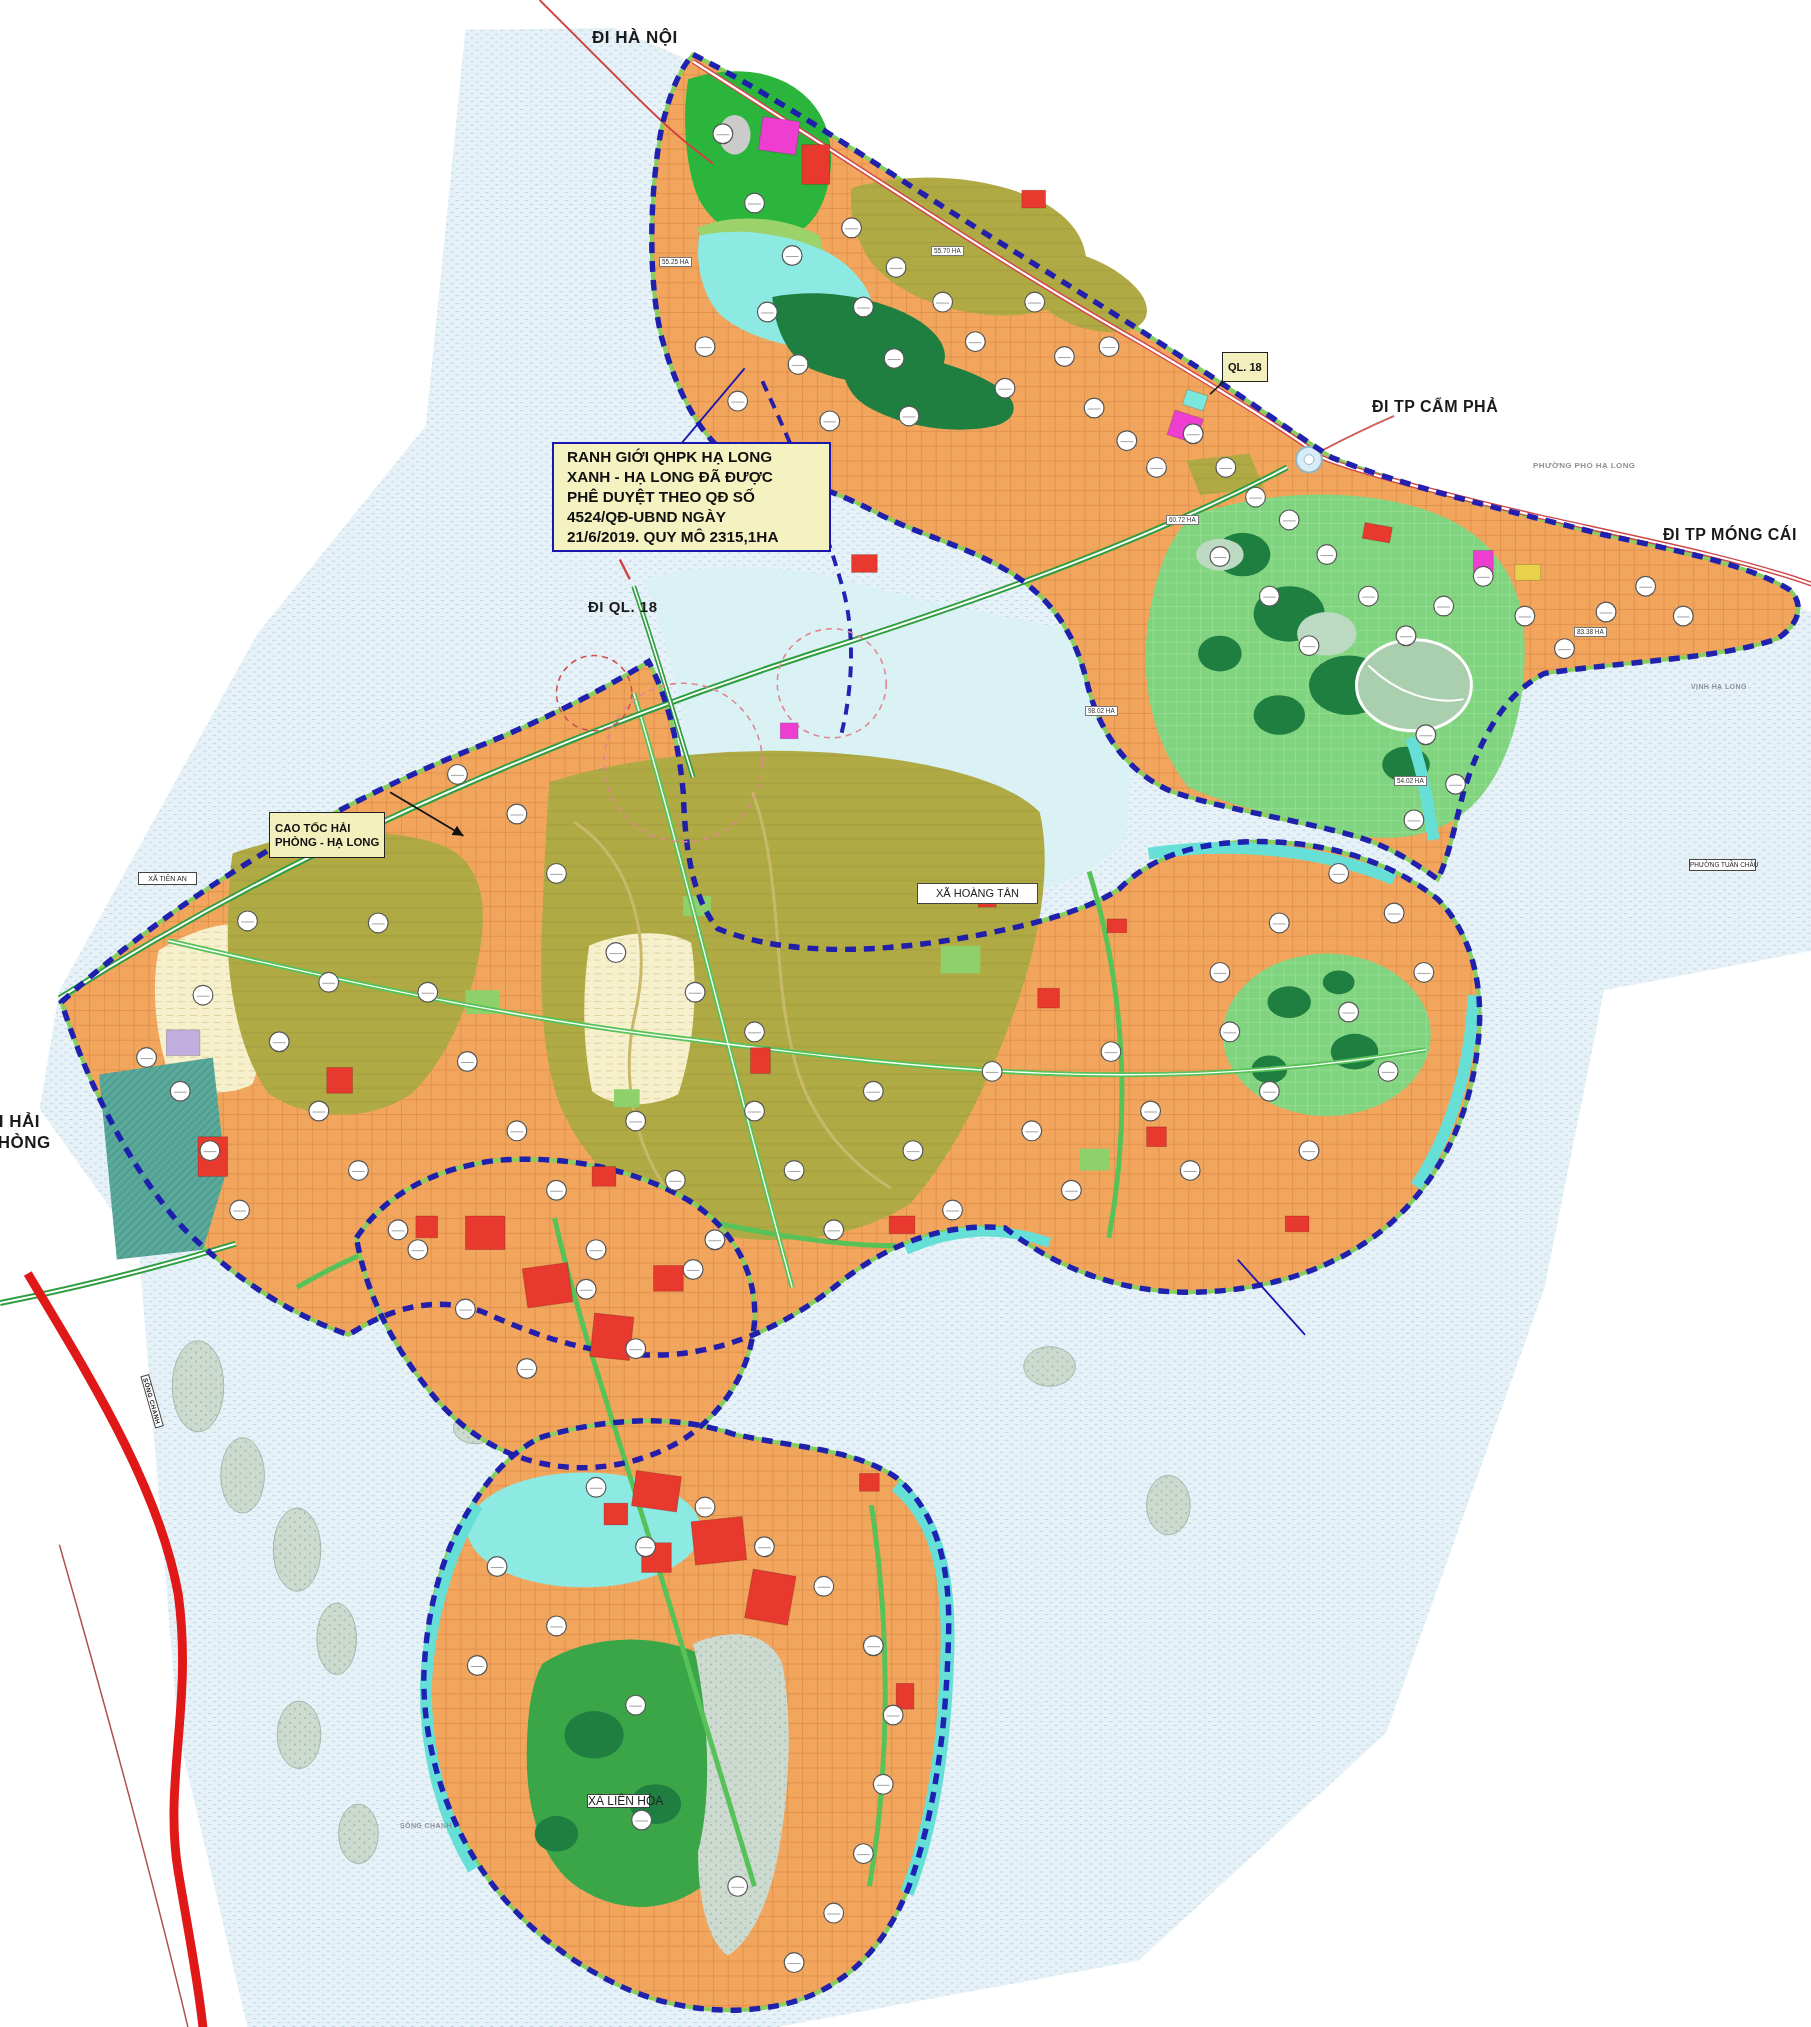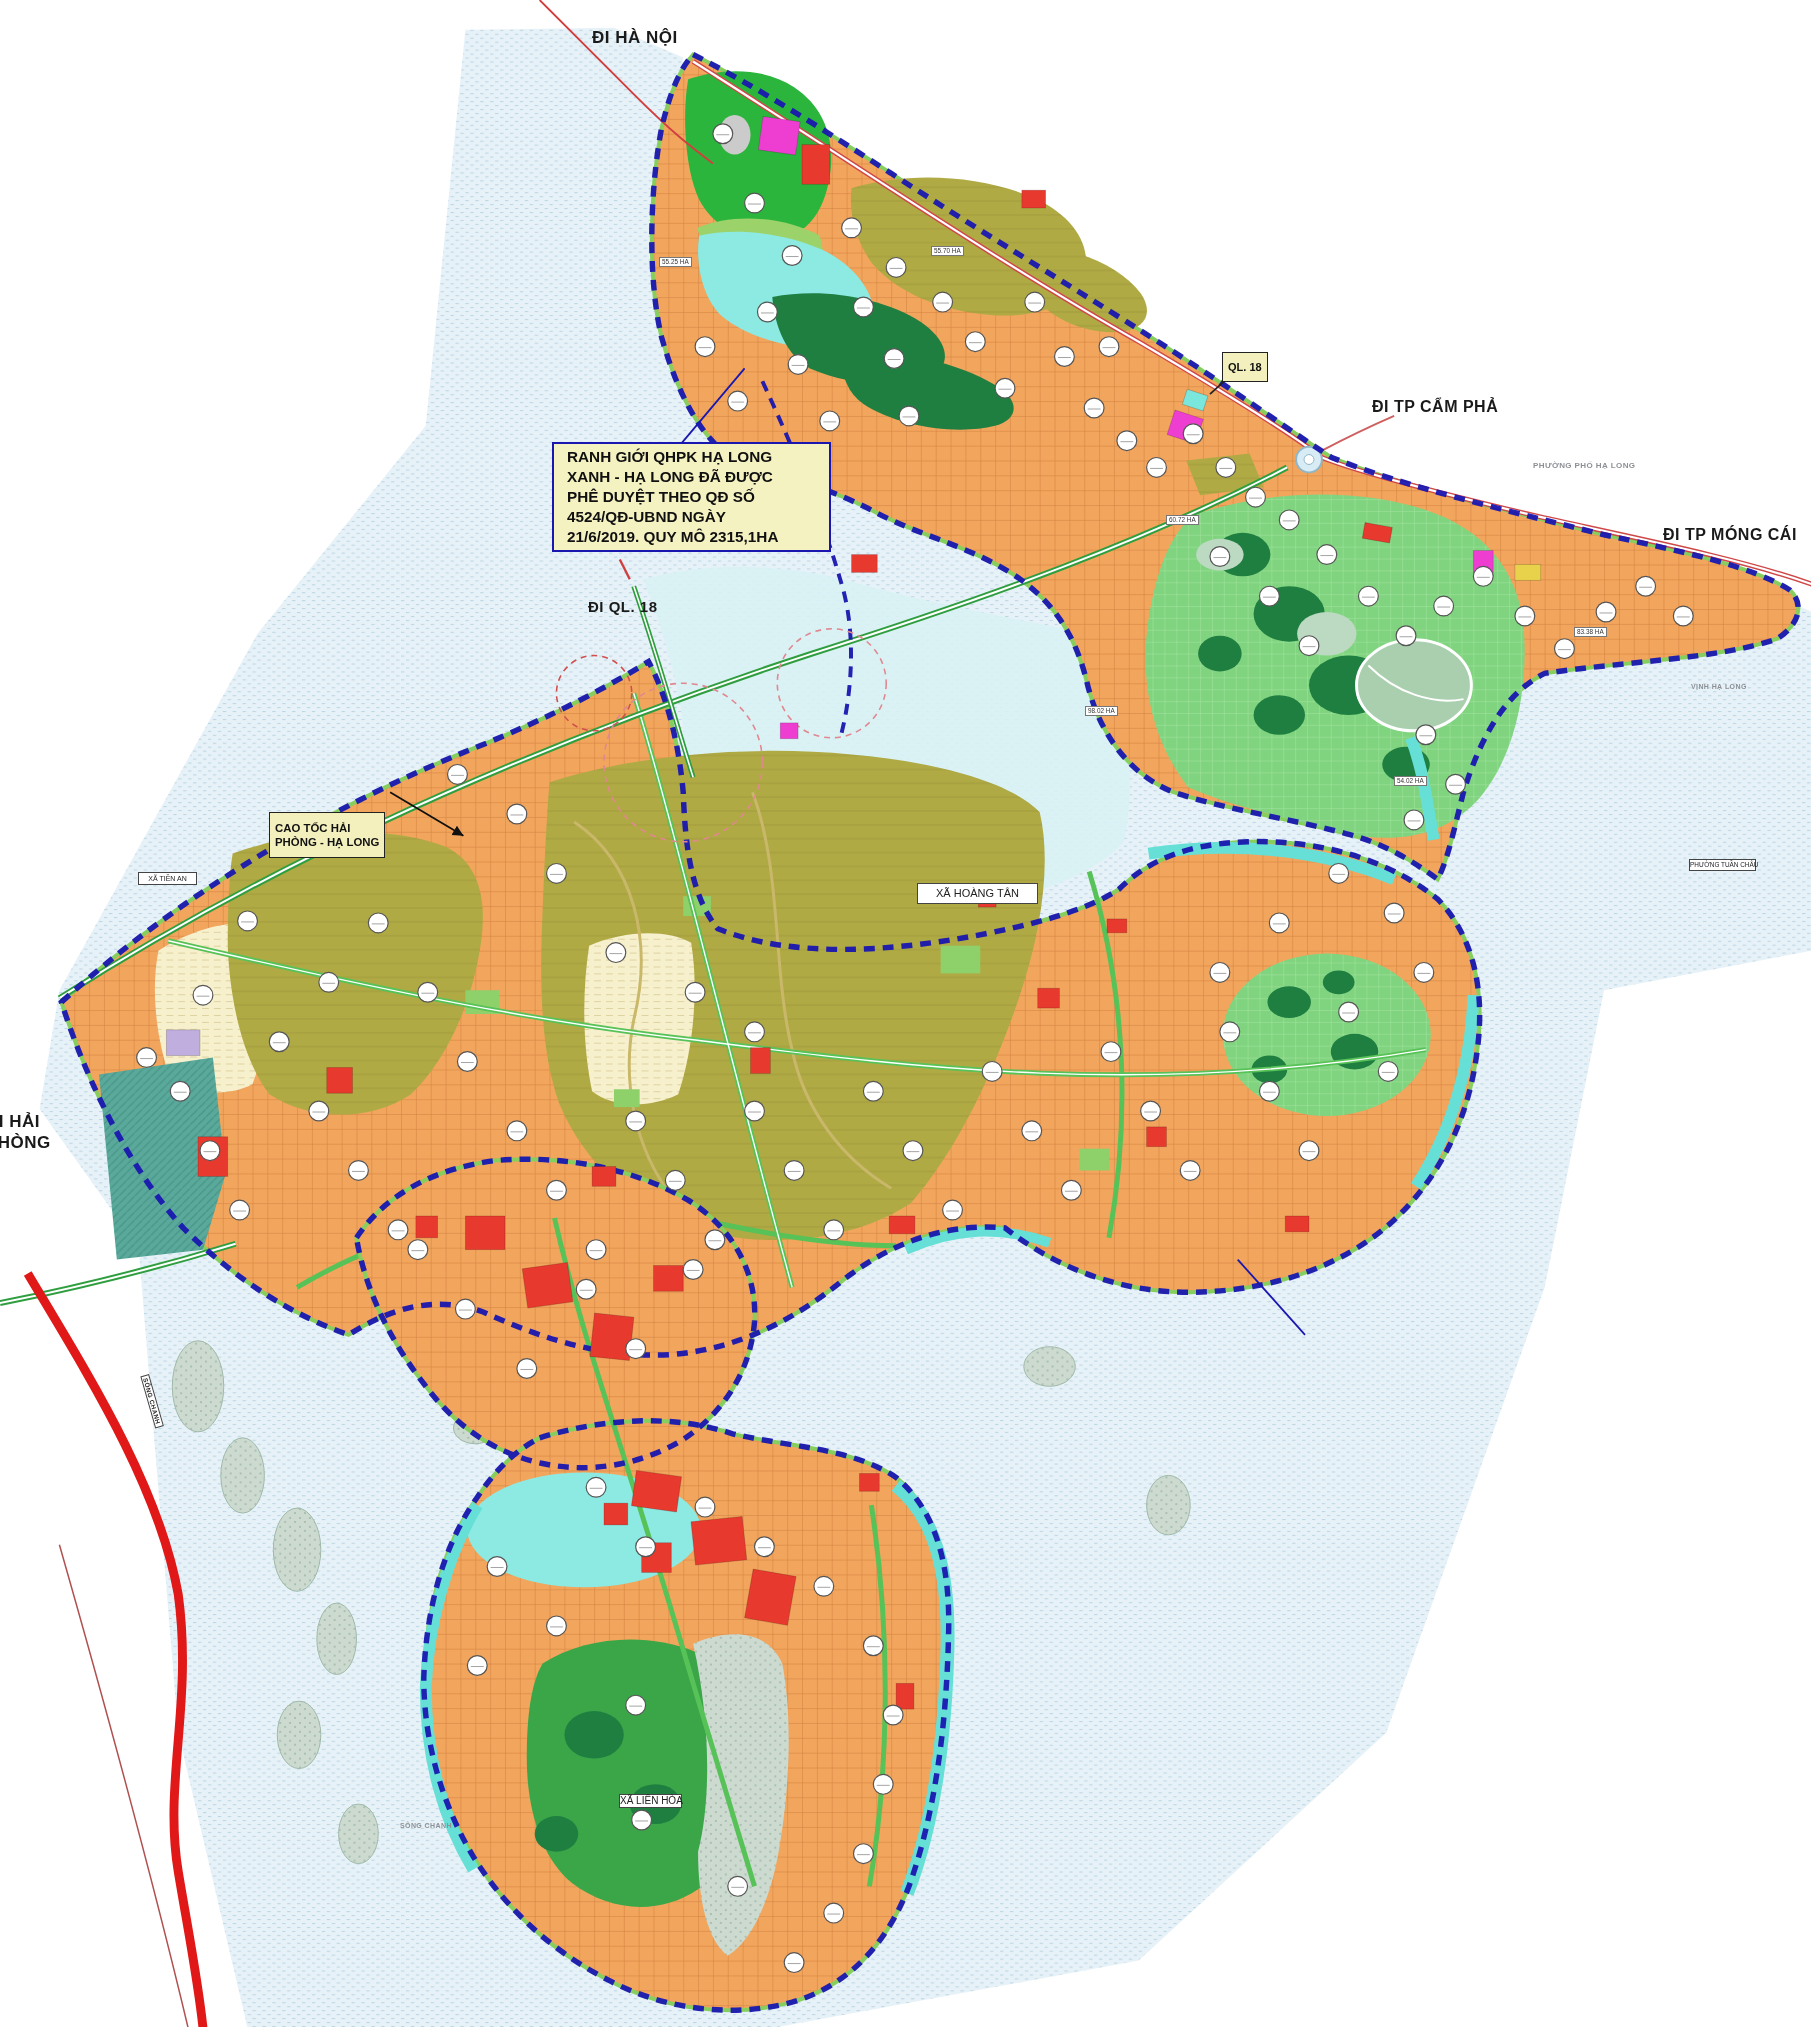--- a/index.html
+++ b/index.html
@@ -788,21 +788,21 @@
 </div>
 
 
 <div class="lbl ybox" style="left:269px;top:812px;font-size:11.4px;line-height:14px;">
   <div>CAO TỐC HẢI</div>
   <div>PHÒNG - HẠ LONG</div>
 </div>
 
 <div class="lbl wbox" style="left:138px;top:872px;width:57px;font-size:7px;line-height:11px;">XÃ TIỀN AN</div>
 <div class="lbl wbox" style="left:917px;top:883px;width:119px;font-size:11px;font-weight:normal;line-height:19px;">XÃ HOÀNG TÂN</div>
-<div class="lbl wbox" style="left:587px;top:1794px;width:61px;font-size:10px;line-height:12px;margin-left:32px;">XÃ LIÊN HÒA</div>
+<div class="lbl wbox" style="left:587px;top:1794px;width:61px;font-size:12px;line-height:12px;">XÃ LIÊN HÒA</div>
 <div class="lbl wbox" style="left:1689px;top:859px;width:65px;font-size:6.4px;line-height:10px;">PHƯỜNG TUẦN CHÂU</div>
 
 <div class="lbl roadlbl" style="left:-14px;top:1111px;line-height:21px;">
   <div>ĐI HẢI</div>
   <div>PHÒNG</div>
 </div>
 
 <div class="lbl graylbl" style="left:1533px;top:461px;">PHƯỜNG PHỐ HẠ LONG</div>
 <div class="lbl graylbl" style="left:1691px;top:683px;font-size:7px;">VỊNH HẠ LONG</div>
 <div class="lbl graylbl" style="left:400px;top:1822px;font-size:7px;">SÔNG CHANH</div>

